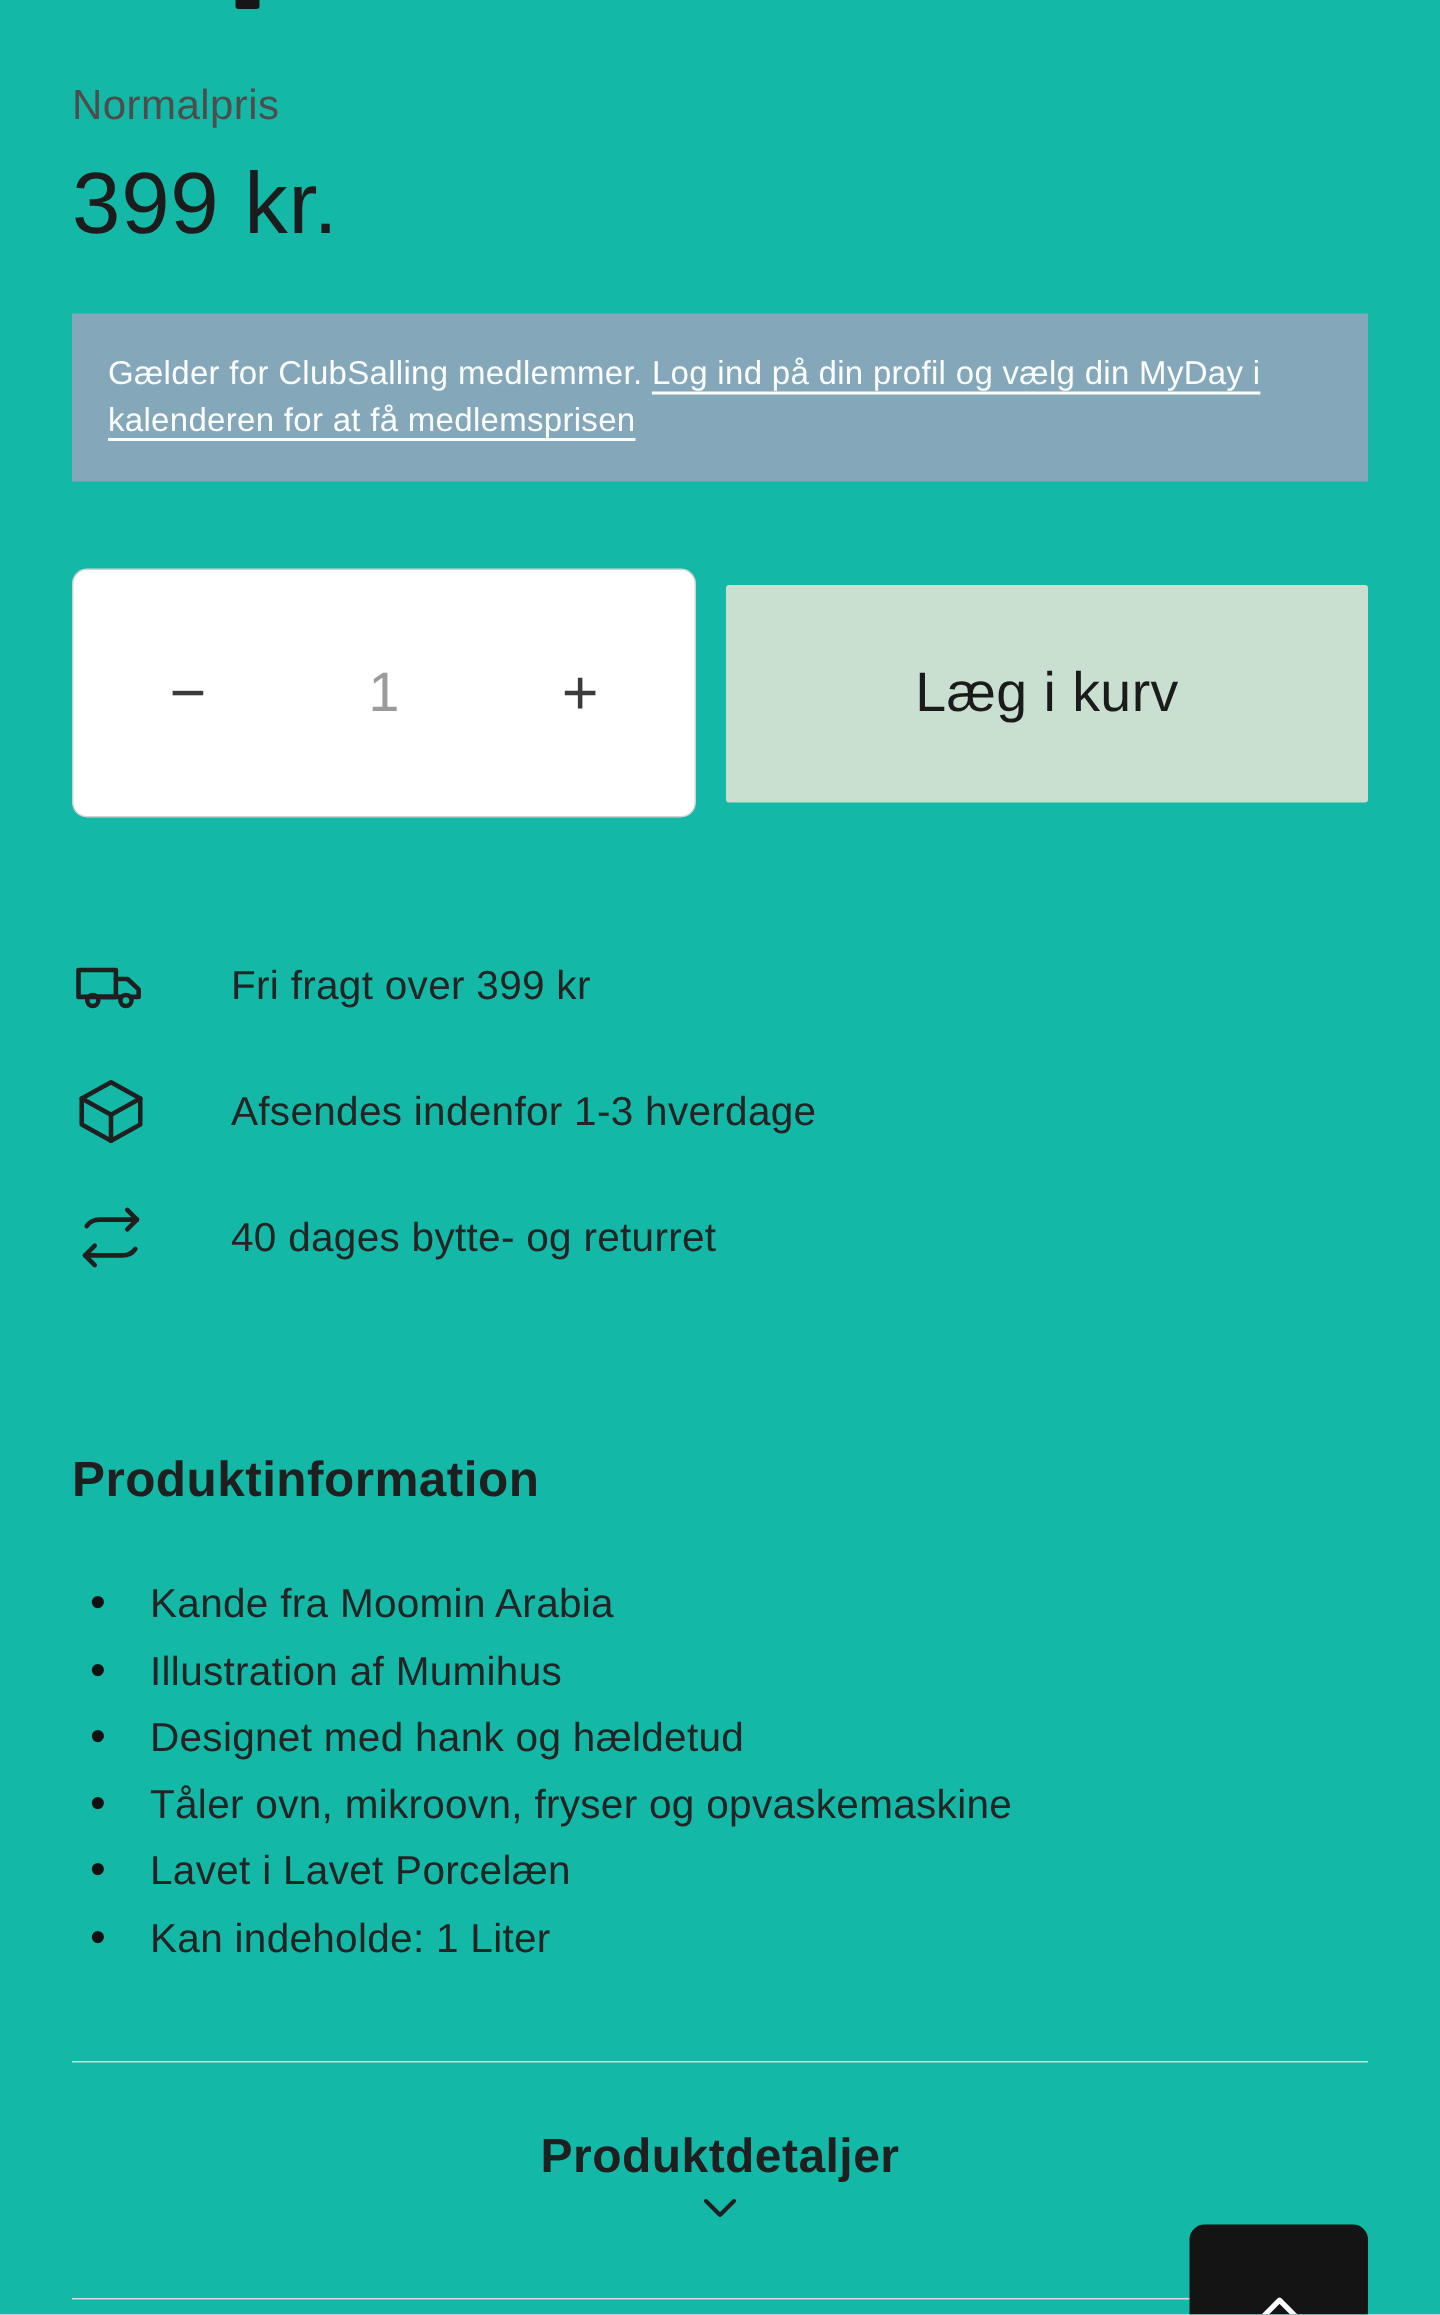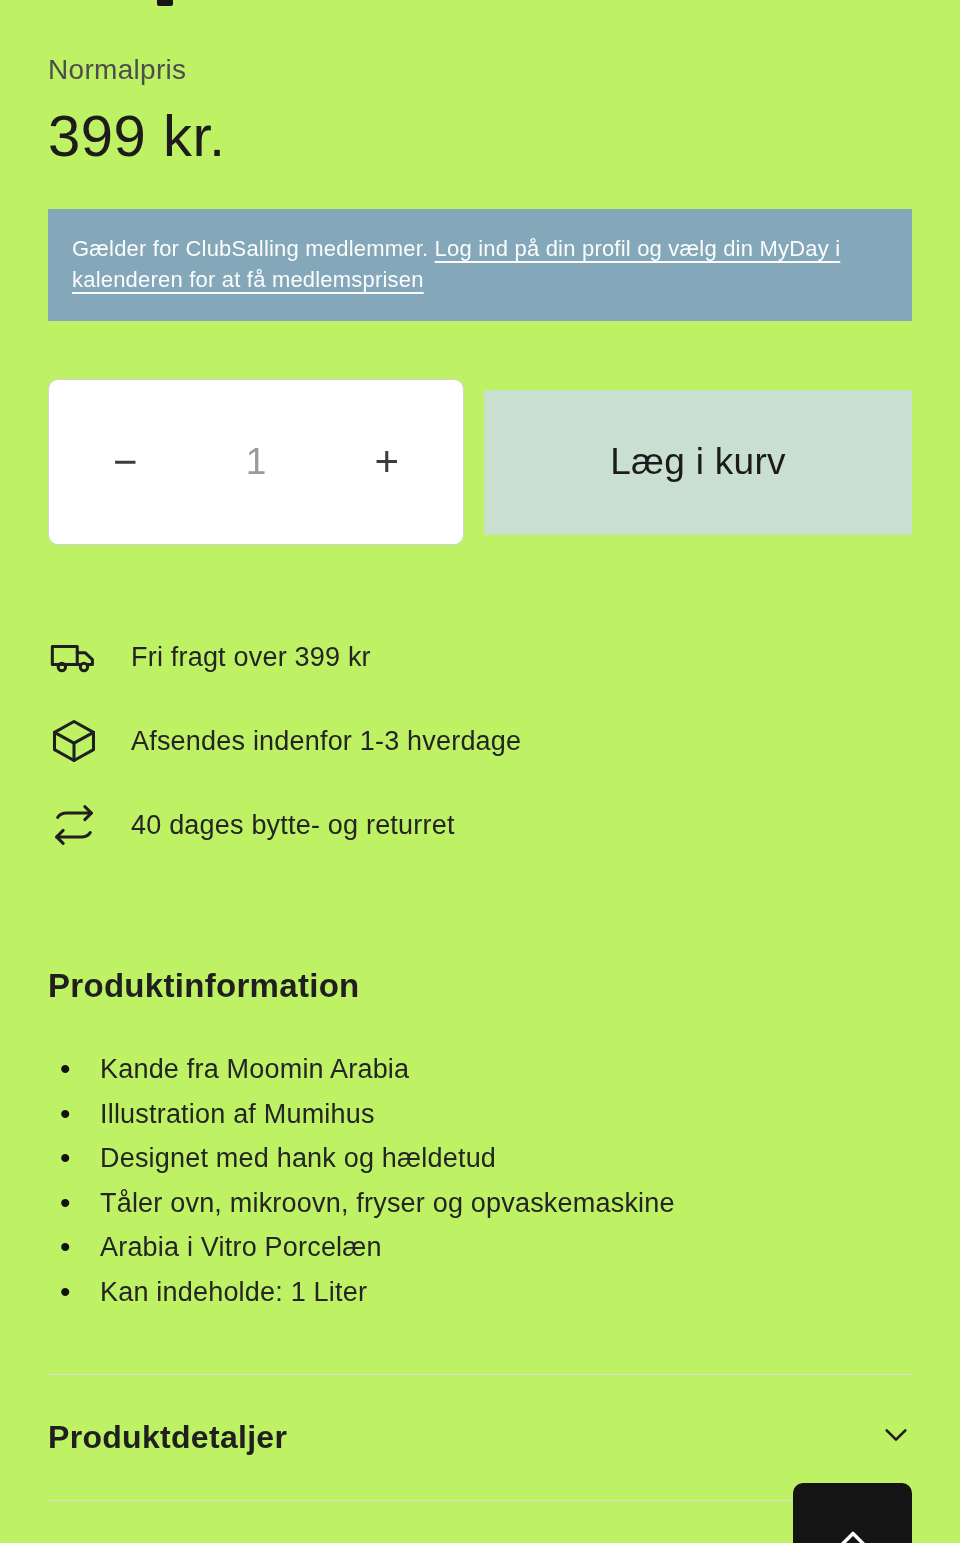--- a/index.html
+++ b/index.html
@@ -1,50 +1,50 @@
 <!DOCTYPE html>
 <html><head>
 <meta charset="utf-8">
 <style>
   * { margin:0; padding:0; box-sizing:border-box; }
   html,body { background:#ffffff; }
   body { font-family:"Liberation Sans","DejaVu Sans",sans-serif; color:#262626; }
-  .page { position:relative; width:960px; height:1543px; margin:0 auto; background:#bef264; overflow:hidden; }
+  .page { position:relative; width:960px; height:1543px; margin:0 auto; background:#14b8a6; overflow:hidden; }
   .content { padding:0 48px; }
 
   .top-fragment { position:absolute; left:157px; top:0; width:16px; height:6px; background:#161616; border-radius:0 0 2px 2px; }
 
   .normalpris { padding-top:54px; font-size:28px; color:#4d4d4d; letter-spacing:.3px; }
   .price { margin-top:16px; font-size:58px; font-weight:400; color:#1c1c1c; letter-spacing:.5px; }
 
   .banner { margin-top:40px; background:#84A8BA; color:#fbfdfd; padding:24px 24px 26px 24px; font-size:22px; line-height:1.42; letter-spacing:.2px; }
   .banner-link { color:#fbfdfd; text-decoration:underline; text-underline-offset:5px; text-decoration-thickness:1.5px; cursor:pointer; }
 
   .purchase-row { margin-top:58px; display:flex; align-items:center; gap:20px; }
   .stepper { width:416px; height:166px; border:1px solid #d2d2d2; border-radius:10px; background:#fff; display:flex; align-items:center; justify-content:space-between; padding:0 64px; }
   .stepper-btn { background:none; border:none; font-size:42px; font-weight:300; color:#3b3b3b; cursor:pointer; line-height:1; font-family:inherit; }
   .stepper-value { font-size:37px; color:#9b9b9b; }
   .add-to-cart { flex:1; height:145px; background:#C9DFD0; border:none; border-radius:2px; font-size:37px; font-weight:500; color:#1b1b1b; letter-spacing:.3px; cursor:pointer; font-family:inherit; }
 
   .usps { margin-top:86px; display:flex; flex-direction:column; gap:32px; }
-  .usp { display:flex; align-items:center; gap:31px; }
+  .usp { display:flex; align-items:center; gap:54px; }
   .usp-icon { width:52px; height:52px; flex:0 0 52px; display:flex; align-items:center; justify-content:center; }
   .usp-icon svg { width:52px; height:52px; stroke:#1f1f1f; fill:none; stroke-width:1.4; stroke-linecap:round; stroke-linejoin:round; }
   .usp-text { font-size:27px; color:#242424; letter-spacing:.2px; }
 
   .section-title { margin-top:116px; font-size:33px; font-weight:700; color:#1f1f1f; letter-spacing:.3px; }
 
   .bullets { margin-top:42px; list-style:none; }
   .bullets li { position:relative; padding-left:52px; font-size:27px; line-height:44.5px; color:#242424; letter-spacing:.2px; }
   .bullets li::before { content:"•"; position:absolute; left:12px; top:0; font-size:30px; color:#111; }
 
   .divider { height:1px; background:#dadada; }
   .divider-1 { margin-top:60px; }
 
-  .accordion-row { display:flex; justify-content:space-between; padding:44px 0; cursor:pointer; }
+  .accordion-row { display:flex; align-items:center; justify-content:space-between; padding:44px 0; cursor:pointer;flex-direction:column; }
   .accordion-label { font-size:32px; font-weight:700; color:#1f1f1f; letter-spacing:.3px; }
   .accordion-row svg { width:32px; height:32px; stroke:#1f1f1f; fill:none; stroke-width:2; stroke-linecap:round; stroke-linejoin:round; }
 
   .levering-row { padding:44px 0 0 0; }
 
   .scroll-top { position:absolute; right:48px; top:1483px; width:119px; height:112px; background:#141414; border:none; border-radius:10px; display:flex; align-items:center; justify-content:center; cursor:pointer; }
   .scroll-top svg { width:38px; height:38px; stroke:#ffffff; fill:none; stroke-width:2.2; stroke-linecap:round; stroke-linejoin:round; }
 </style>
 </head>
 <body>
@@ -107,21 +107,21 @@
       </div>
     </div>
 
     <h2 class="section-title">Produktinformation</h2>
 
     <ul class="bullets">
       <li>Kande fra Moomin Arabia</li>
       <li>Illustration af Mumihus</li>
       <li>Designet med hank og hældetud</li>
       <li>Tåler ovn, mikroovn, fryser og opvaskemaskine</li>
-      <li>Arabia i Vitro Porcelæn</li>
+      <li>Lavet i Lavet Porcelæn</li>
       <li>Kan indeholde: 1 Liter</li>
     </ul>
 
     <div class="divider divider-1"></div>
 
     <div class="accordion-row">
       <span class="accordion-label">Produktdetaljer</span>
       <svg viewBox="0 0 24 24">
           <polyline points="5 8.5 12 15.5 19 8.5"></polyline>
         </svg>

